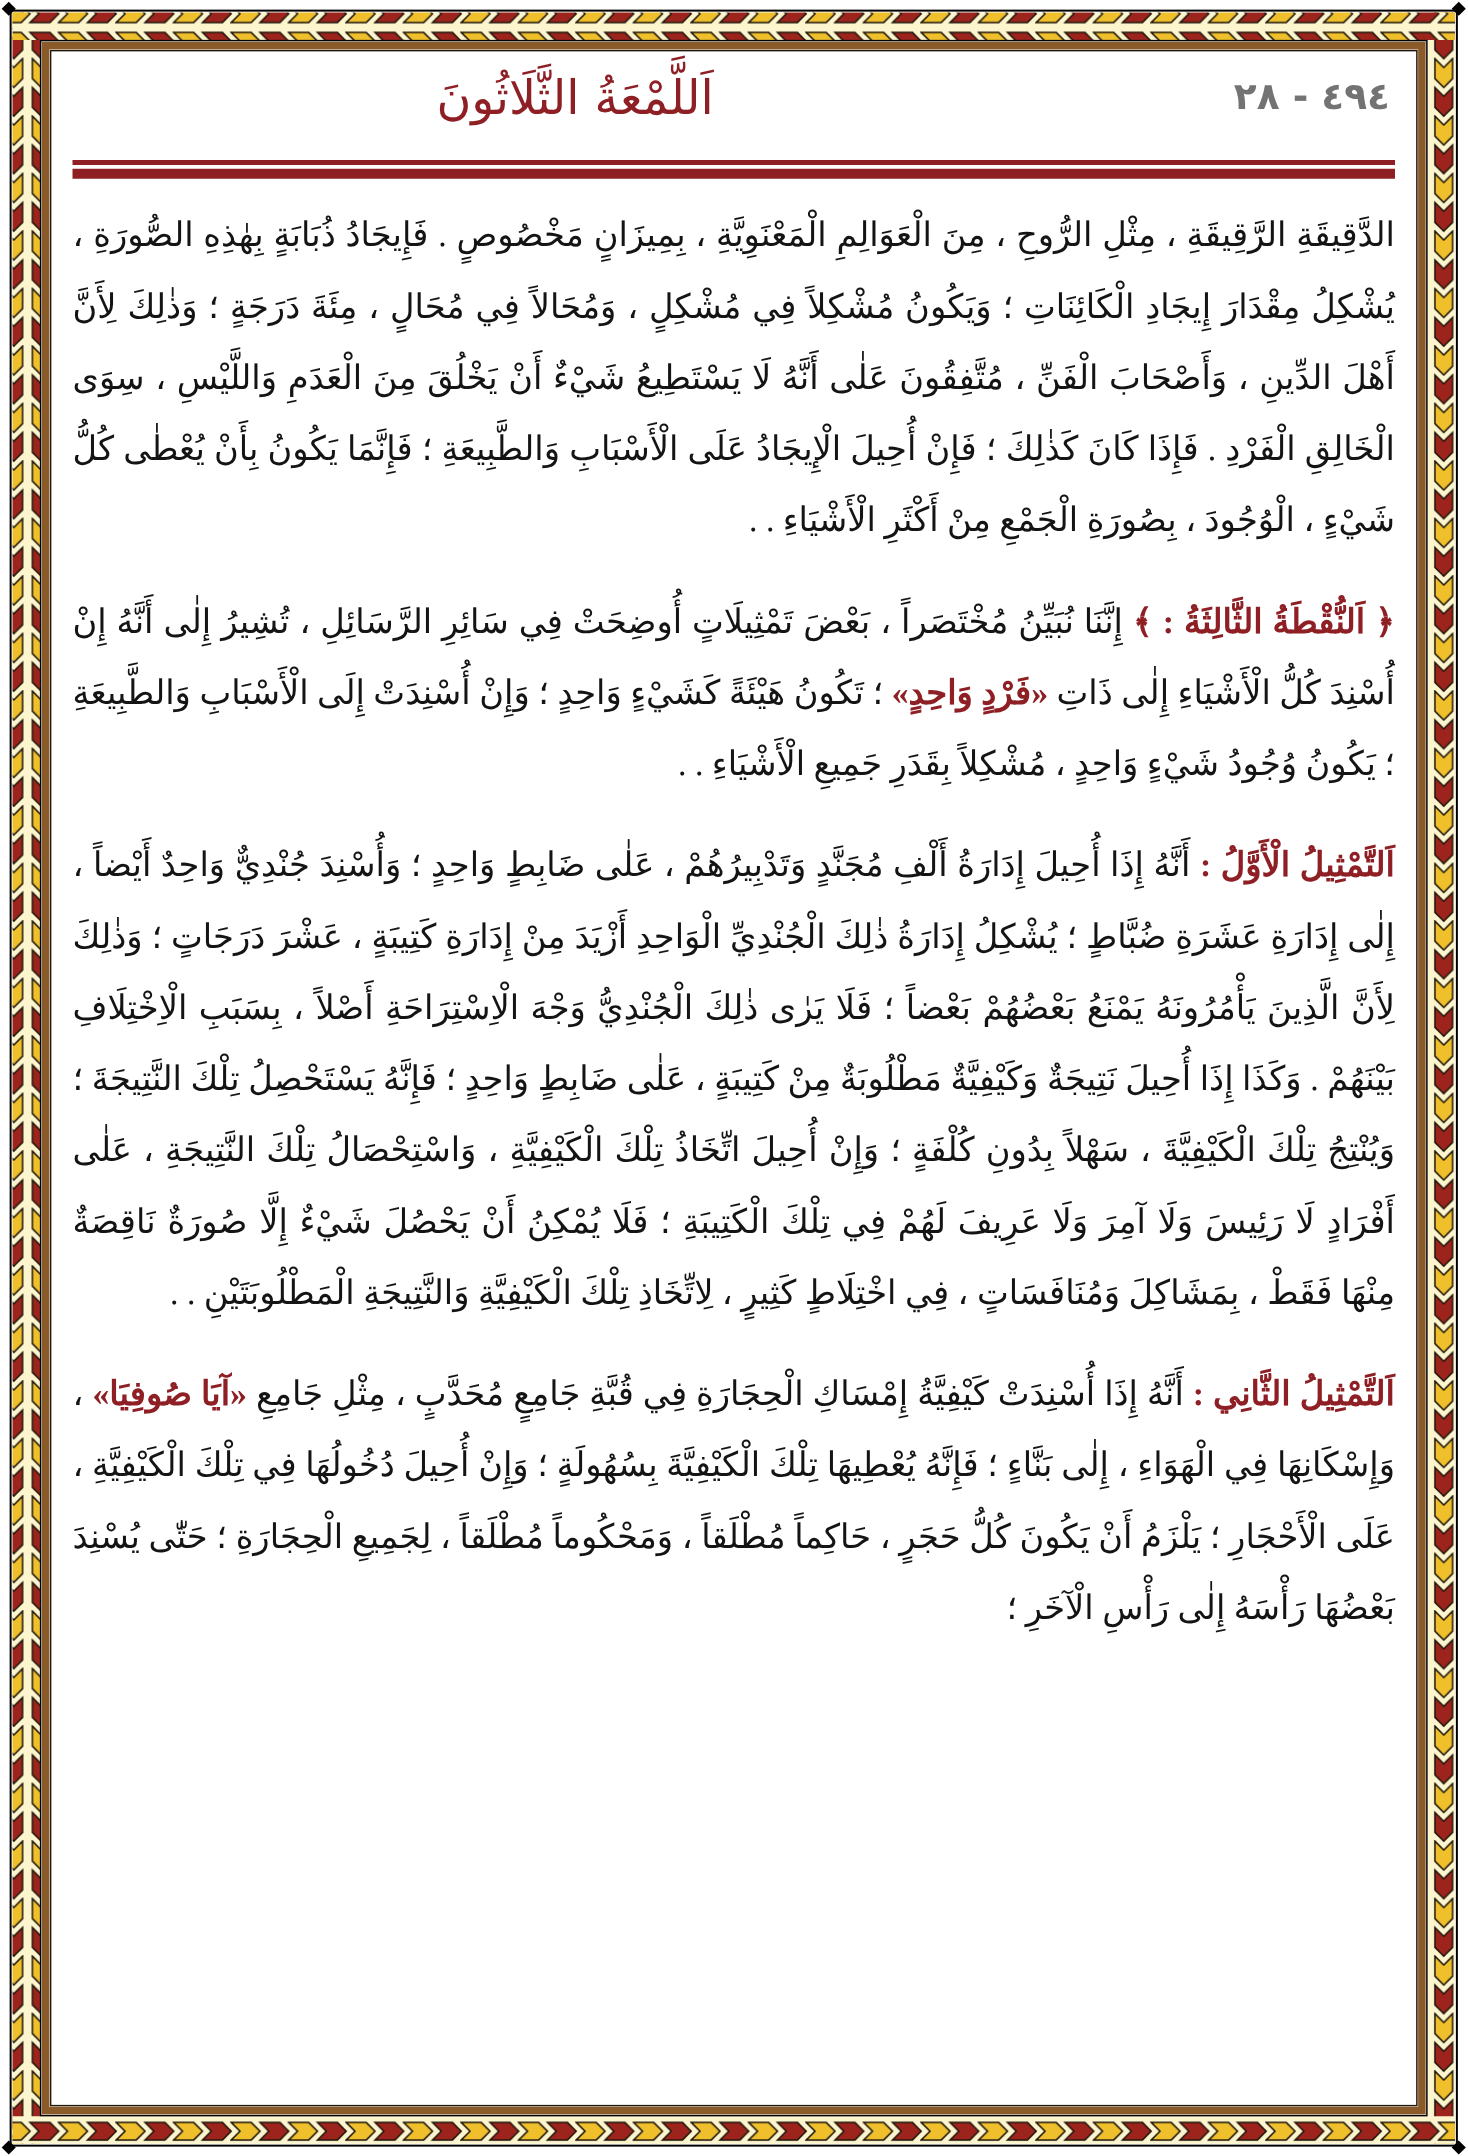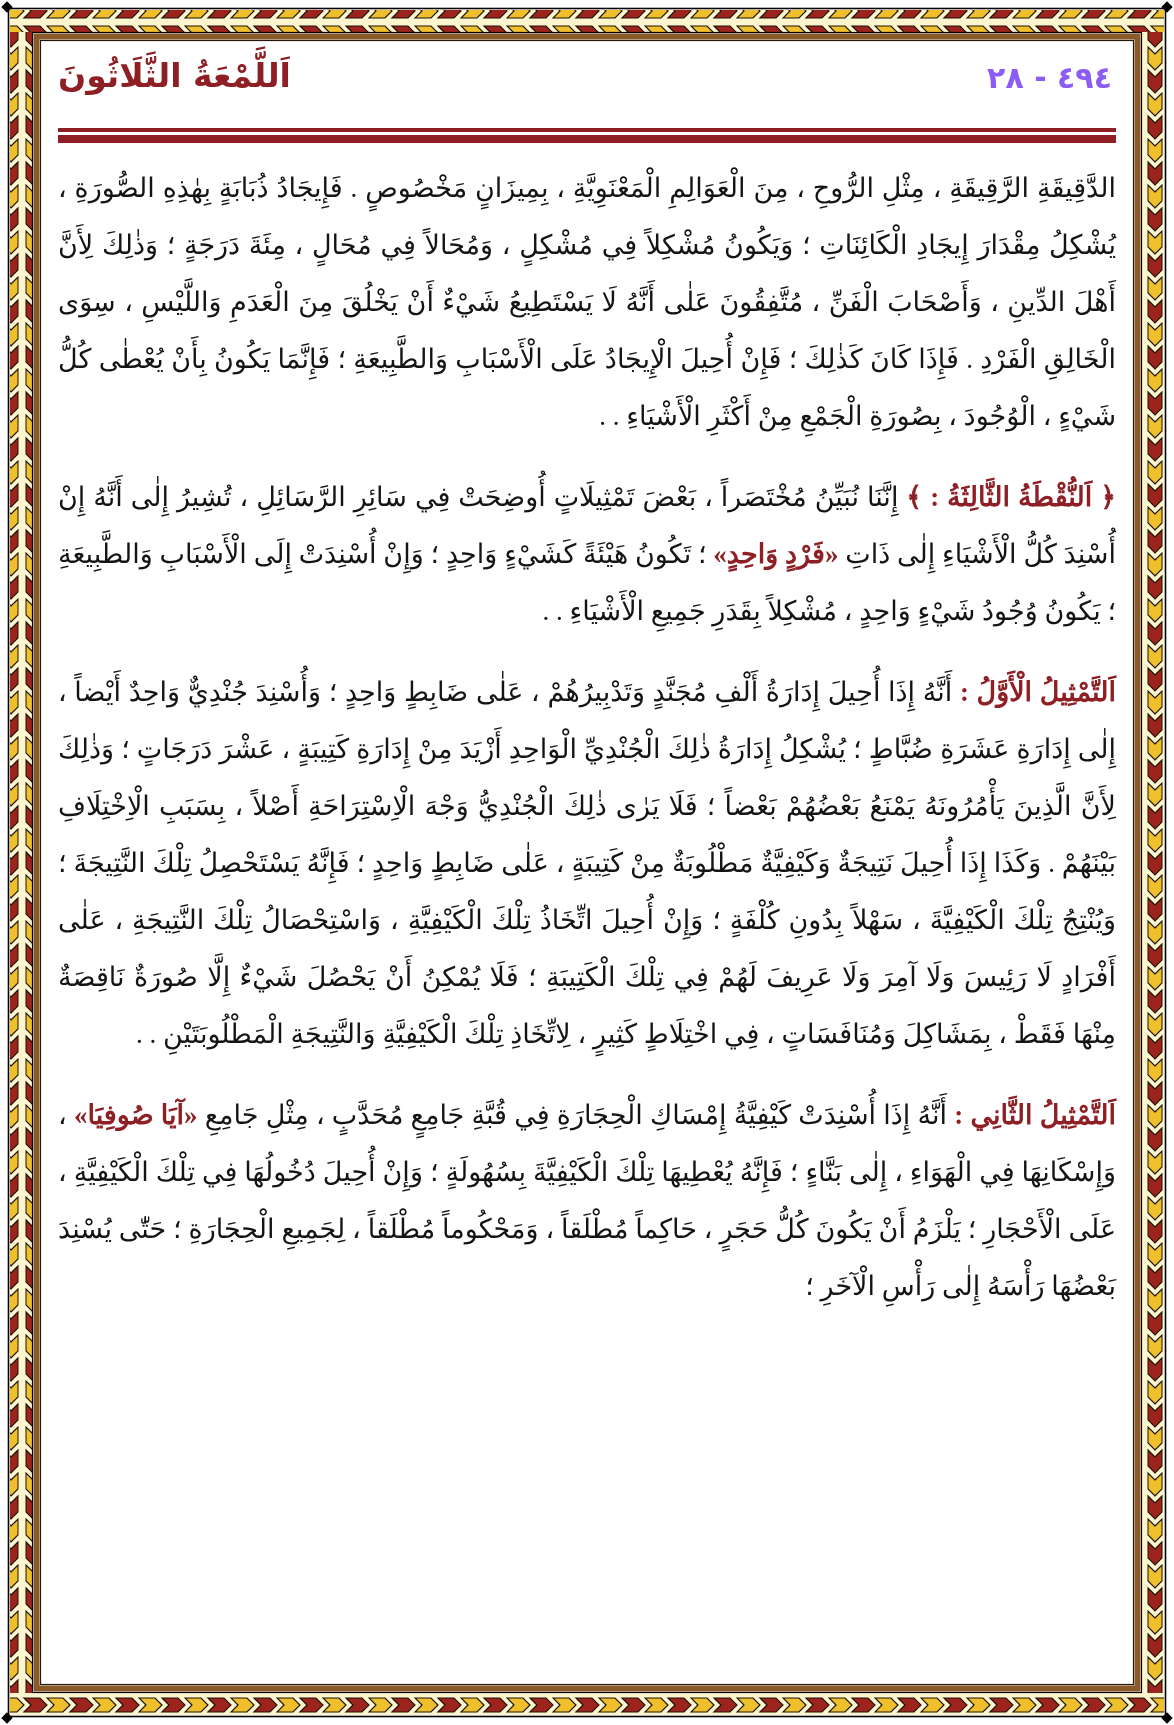--- a/index.html
+++ b/index.html
@@ -33,31 +33,31 @@
   .header {
     position: relative;
     height: 64px;
   }
   .page-number {
     position: absolute;
     top: 10px;
     right: 4px;
     font-size: 30px;
     font-weight: bold;
-    color: #8b5cf6;
+    color: #737373;
     letter-spacing: 1px;
   }
   .page-title {
     position: absolute;
     top: 6px;
     left: 0;
     width: 76%;
-    text-align: left;
-    font-size: 33px;
-    font-weight: bold;
+    text-align: center;
+    font-size: 38px;
+    font-weight: normal;
     color: #8e2025;
   }
   .double-rule {
     margin-top: 14px;
     border-top: 4px solid #8e2025;
     height: 12px;
     position: relative;
   }
   .double-rule::after {
     content: "";

